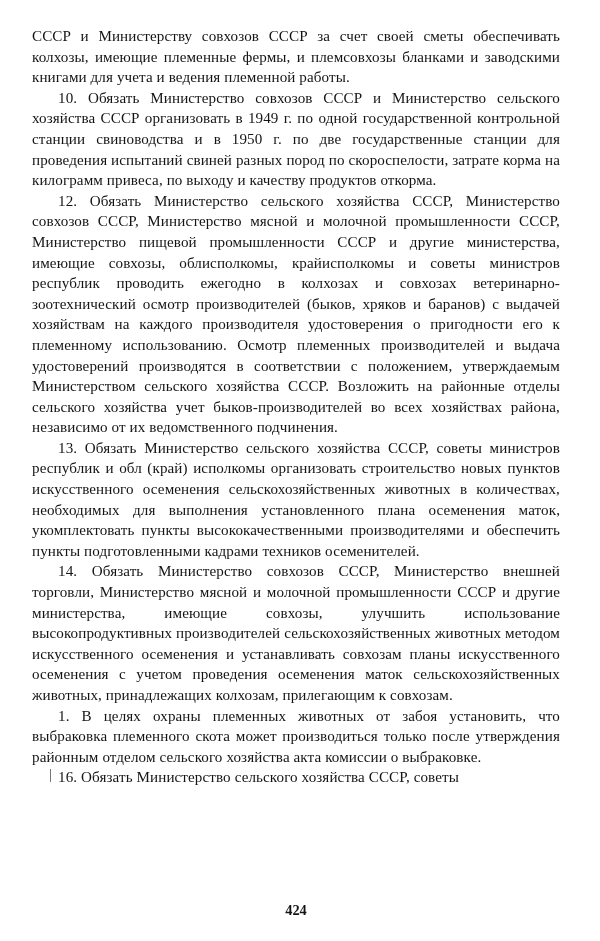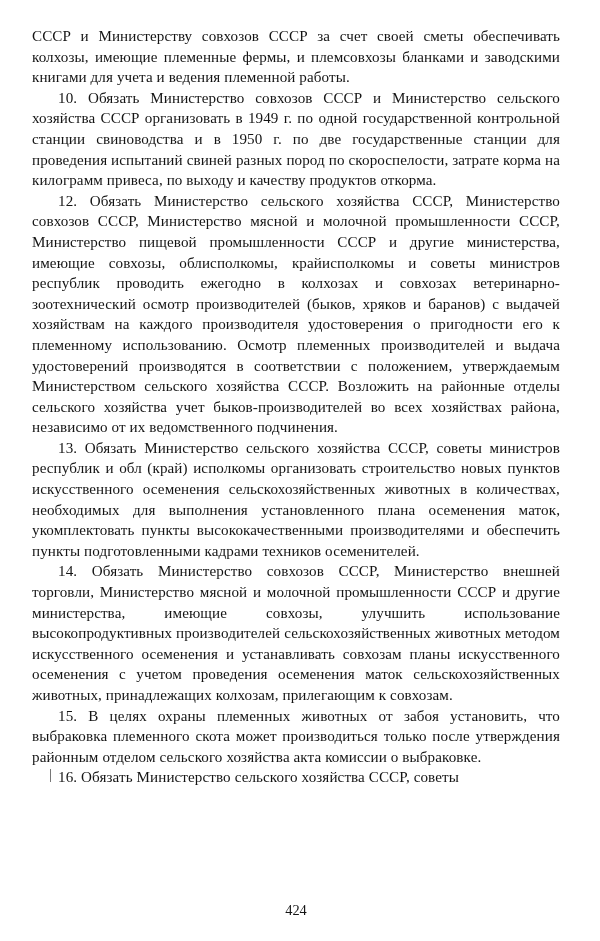--- a/index.html
+++ b/index.html
@@ -38,20 +38,21 @@
     text-indent: 0;
   }
   .page-number {
     position: absolute;
     left: 0;
     right: 0;
     bottom: 22px;
     text-align: center;
     font-size: 14.4px;
     font-family: "Liberation Serif", serif;
+    font-weight: bold;
   }
   .last-line {
     position: relative;
   }
   .last-line .tick {
     position: absolute;
     left: 18px;
     top: 2px;
     width: 1px;
     height: 13px;
@@ -62,17 +63,17 @@
 </head>
 <body>
 
 <div class="page">
   <div class="body-text">
     <p class="para cont">СССР и Министерству совхозов СССР за счет своей сметы обеспечивать колхозы, имеющие племенные фермы, и племсовхозы бланками и заводскими книгами для учета и ведения племенной работы.</p>
     <p class="para">10. Обязать Министерство совхозов СССР и Министерство сельского хозяйства СССР организовать в 1949 г. по одной государственной контрольной станции свиноводства и в 1950 г. по две государственные станции для проведения испытаний свиней разных пород по скороспелости, затрате корма на килограмм привеса, по выходу и качеству продуктов откорма.</p>
     <p class="para">12. Обязать Министерство сельского хозяйства СССР, Министерство совхозов СССР, Министерство мясной и молочной промышленности СССР, Министерство пищевой промышленности СССР и другие министерства, имеющие совхозы, облисполкомы, крайисполкомы и советы министров республик проводить ежегодно в колхозах и совхозах ветеринарно-зоотехнический осмотр производителей (быков, хряков и баранов) с выдачей хозяйствам на каждого производителя удостоверения о пригодности его к племенному использованию. Осмотр племенных производителей и выдача удостоверений производятся в соответствии с положением, утверждаемым Министерством сельского хозяйства СССР. Возложить на районные отделы сельского хозяйства учет быков-производителей во всех хозяйствах района, независимо от их ведомственного подчинения.</p>
     <p class="para">13. Обязать Министерство сельского хозяйства СССР, советы министров республик и обл (край) исполкомы организовать строительство новых пунктов искусственного осеменения сельскохозяйственных животных в количествах, необходимых для выполнения установленного плана осеменения маток, укомплектовать пункты высококачественными производителями и обеспечить пункты подготовленными кадрами техников осеменителей.</p>
     <p class="para">14. Обязать Министерство совхозов СССР, Министерство внешней торговли, Министерство мясной и молочной промышленности СССР и другие министерства, имеющие совхозы, улучшить использование высокопродуктивных производителей сельскохозяйственных животных методом искусственного осеменения и устанавливать совхозам планы искусственного осеменения с учетом проведения осеменения маток сельскохозяйственных животных, принадлежащих колхозам, прилегающим к совхозам.</p>
-    <p class="para">15. В целях охраны племенных животных от забоя установить, что выбраковка племенного скота может производиться только после утверждения районным отделом сельского хозяйства акта комиссии о выбраковке.</p>
+    <p class="para">1. В целях охраны племенных животных от забоя установить, что выбраковка племенного скота может производиться только после утверждения районным отделом сельского хозяйства акта комиссии о выбраковке.</p>
     <p class="para last-line"><span class="tick"></span><span>16. Обязать Министерство сельского хозяйства СССР, советы</span></p>
   </div>
   <div class="page-number">424</div>
 </div>
 
 </body></html>

